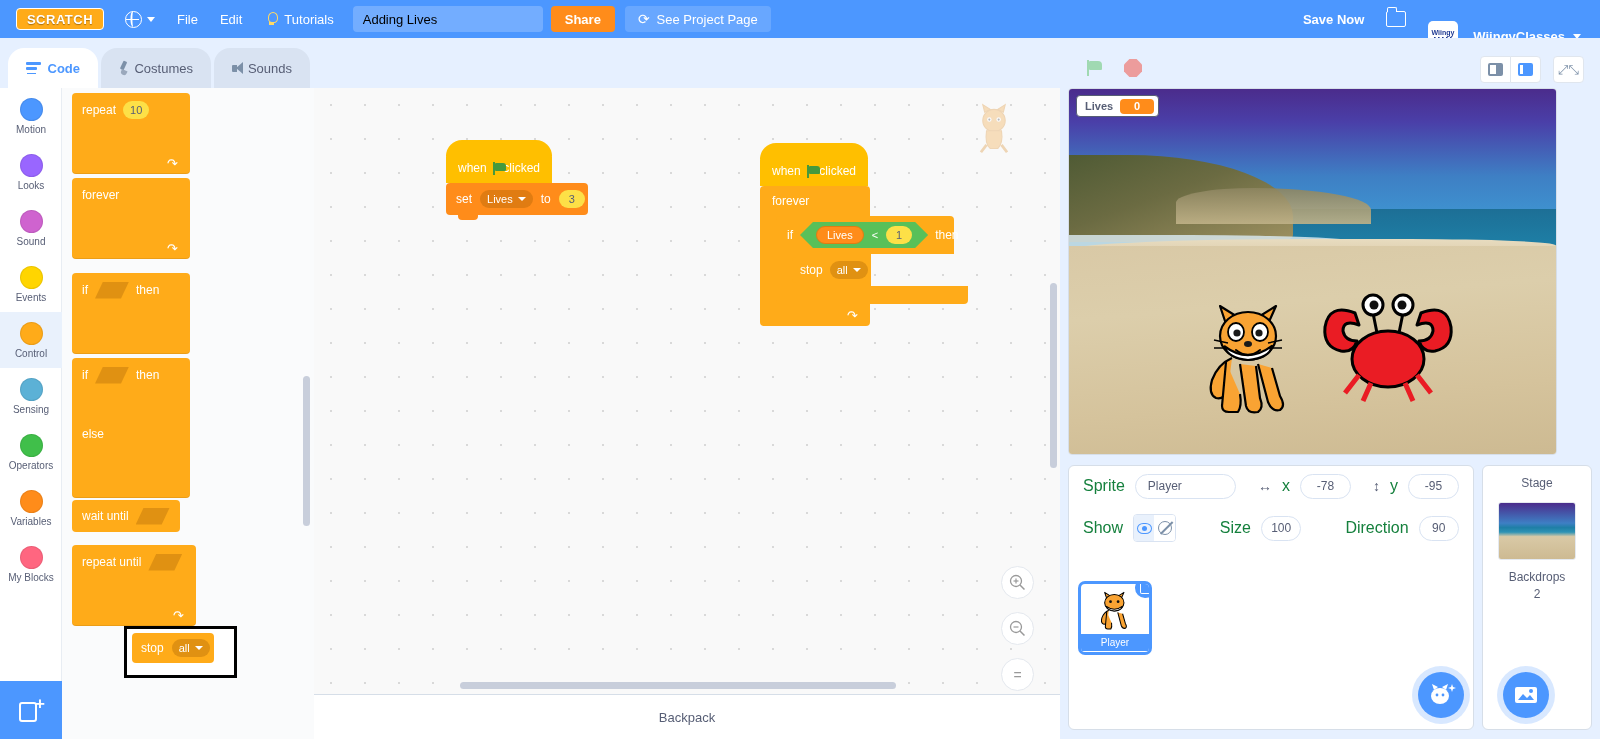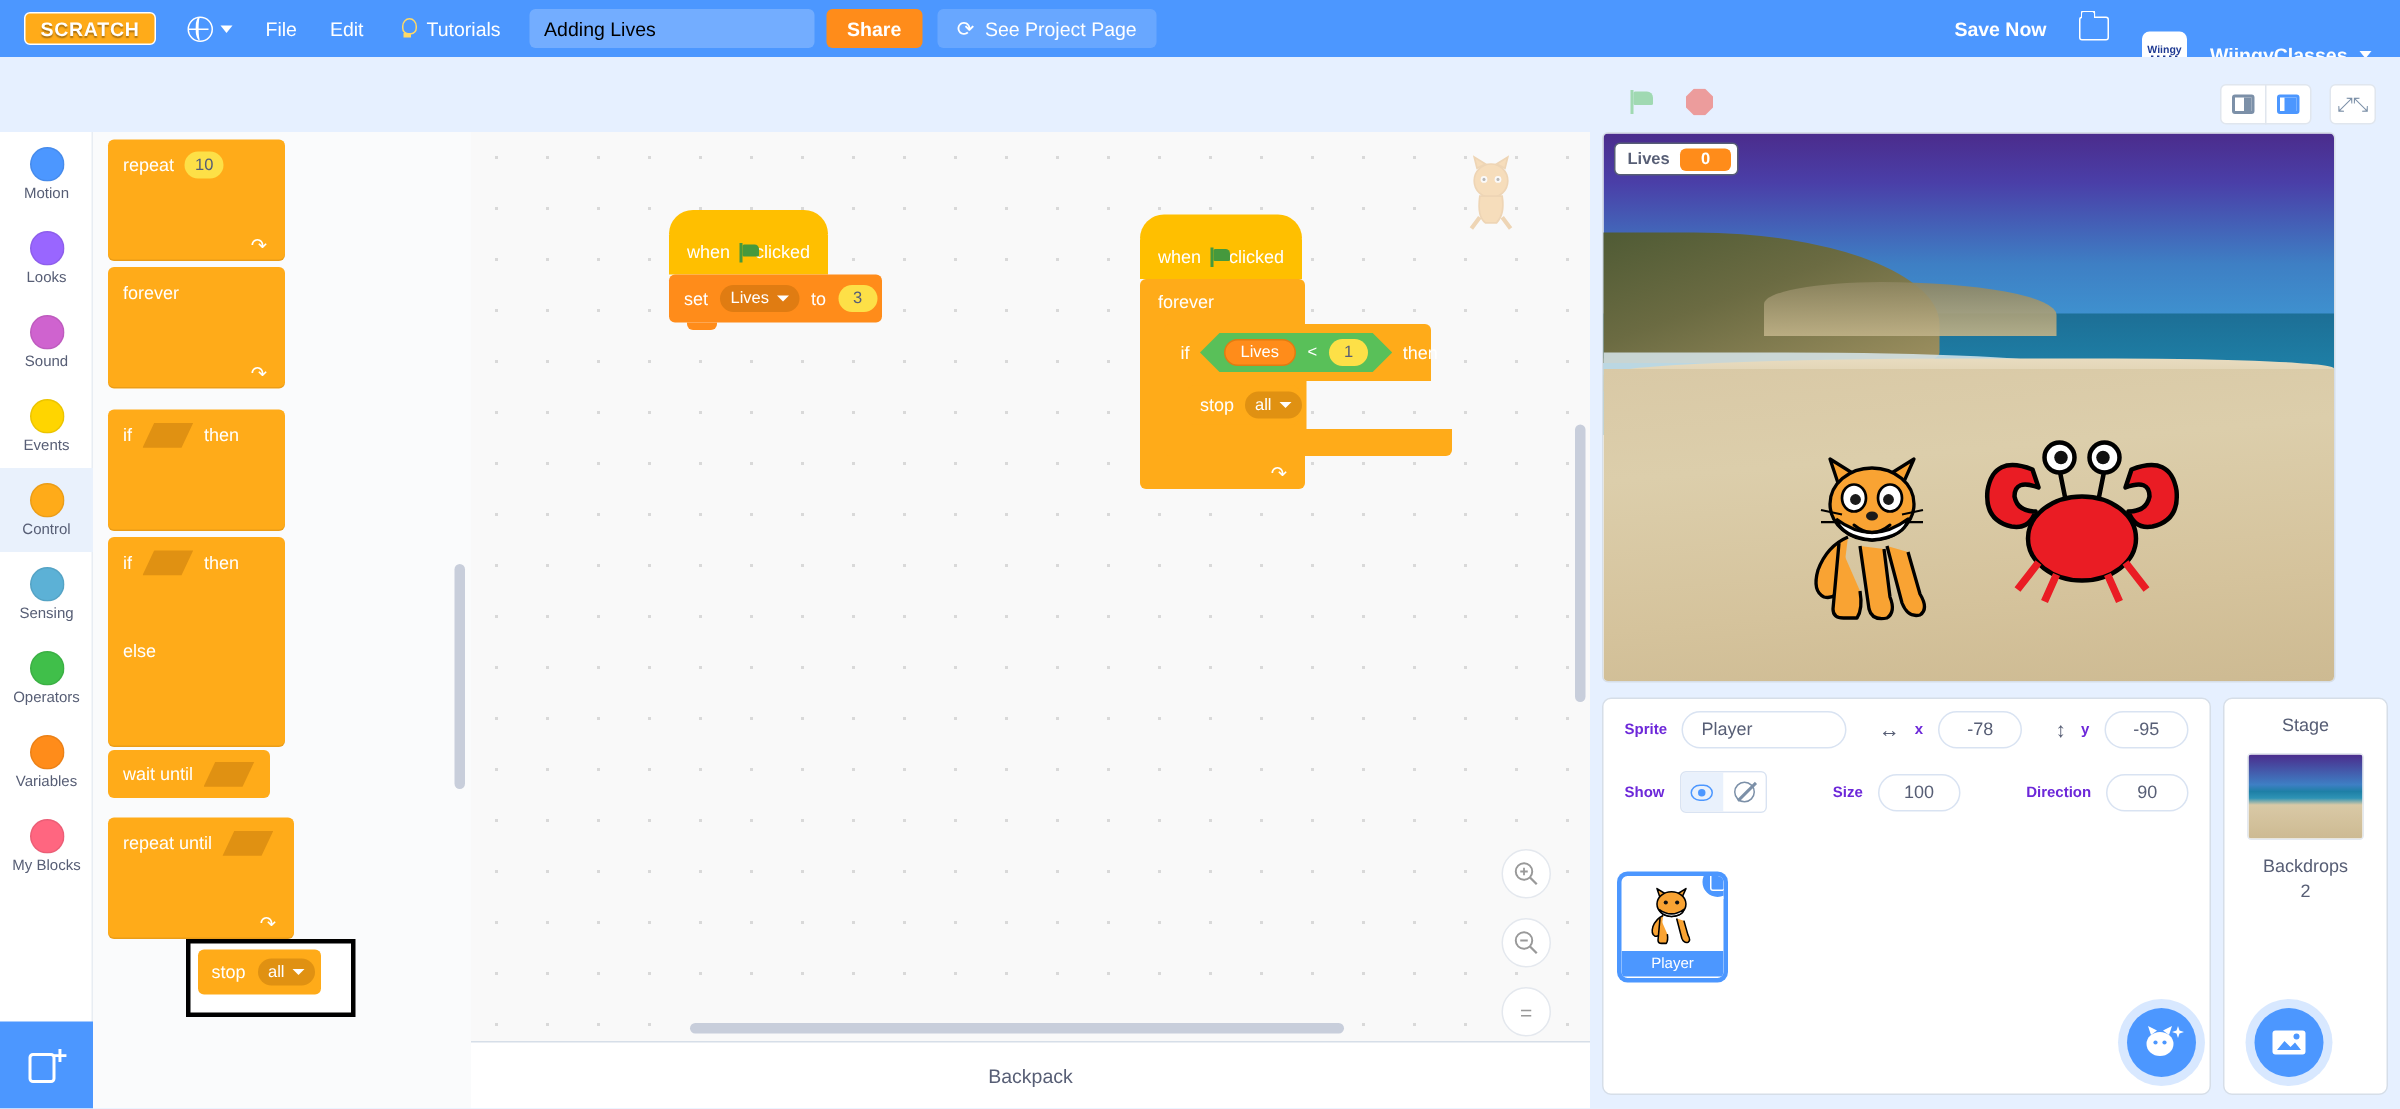--- a/index.html
+++ b/index.html
@@ -202,21 +202,21 @@
   }
   .monitor-val { background:#FF8C1A; color:#fff; border-radius:4px; min-width:34px; height:15px;
     display:flex;align-items:center;justify-content:center; font-size:11px; }
 
   
   .spritepanel {
     position:absolute; top: 427px; left: 8px; width: 406px; height: 265px;
     background:#fff; border-radius:6px; border:1px solid #D6DEE8;
   }
   .si-row { display:flex; align-items:center; padding: 0 14px; height: 40px; gap: 10px; }
-  .si-lbl { font-size:10px; color:#6d28d9;font-weight:bold; }
+  .si-lbl { font-size:16px; color:#15803d; }
   .si-input {
     border:1px solid #D9E3F2; border-radius: 13px; height:25px; background:#fff;
     font-size:12px; color:#575E75; display:flex;align-items:center;padding:0 12px;
   }
   .si-round { border:1px solid #D9E3F2; border-radius:13px; height:25px; width:58px;
     display:flex;align-items:center;justify-content:center;font-size:12px;color:#575E75; }
   .showtoggle { display:flex; border:1px solid #D9E3F2; border-radius:4px; overflow:hidden; }
   .showbtn { width:34px;height:26px;display:flex;align-items:center;justify-content:center;background:#fff;cursor:pointer; }
   .showbtn.on { background:#E9F1FC; }
   .eye { width:15px;height:11px;border:1.6px solid #4C97FF;border-radius:50% / 60%;display:flex;align-items:center;justify-content:center; }
@@ -301,20 +301,34 @@
           <rect x="12" y="11" width="1.6" height="8" fill="#1F3A93"></rect>
           <rect x="16" y="11" width="1.6" height="8" fill="#1F3A93"></rect>
           <rect x="20" y="11" width="1.6" height="8" fill="#1F3A93"></rect>
         </svg>
       </span>
       <span style="font-weight:bold;">WiingyClasses</span>
       <span class="caret"></span>
     </div>
   </div>
 
+  <div class="tabsrow">
+    <div class="tab tab-code active">
+      <span class="ic-code"></span>
+      <span>Code</span>
+    </div>
+    <div class="tab tab-cost">
+      <span class="ic-brush"></span>
+      <span>Costumes</span>
+    </div>
+    <div class="tab tab-snd">
+      <span class="ic-snd"></span>
+      <span>Sounds</span>
+    </div>
+  </div>
 
   <div class="catcol">
     <div class="cat">
       <span class="dot" style="background:#4C97FF"></span>
       <span class="lbl">Motion</span>
     </div>
     <div class="cat">
       <span class="dot" style="background:#9966FF"></span>
       <span class="lbl">Looks</span>
     </div>

